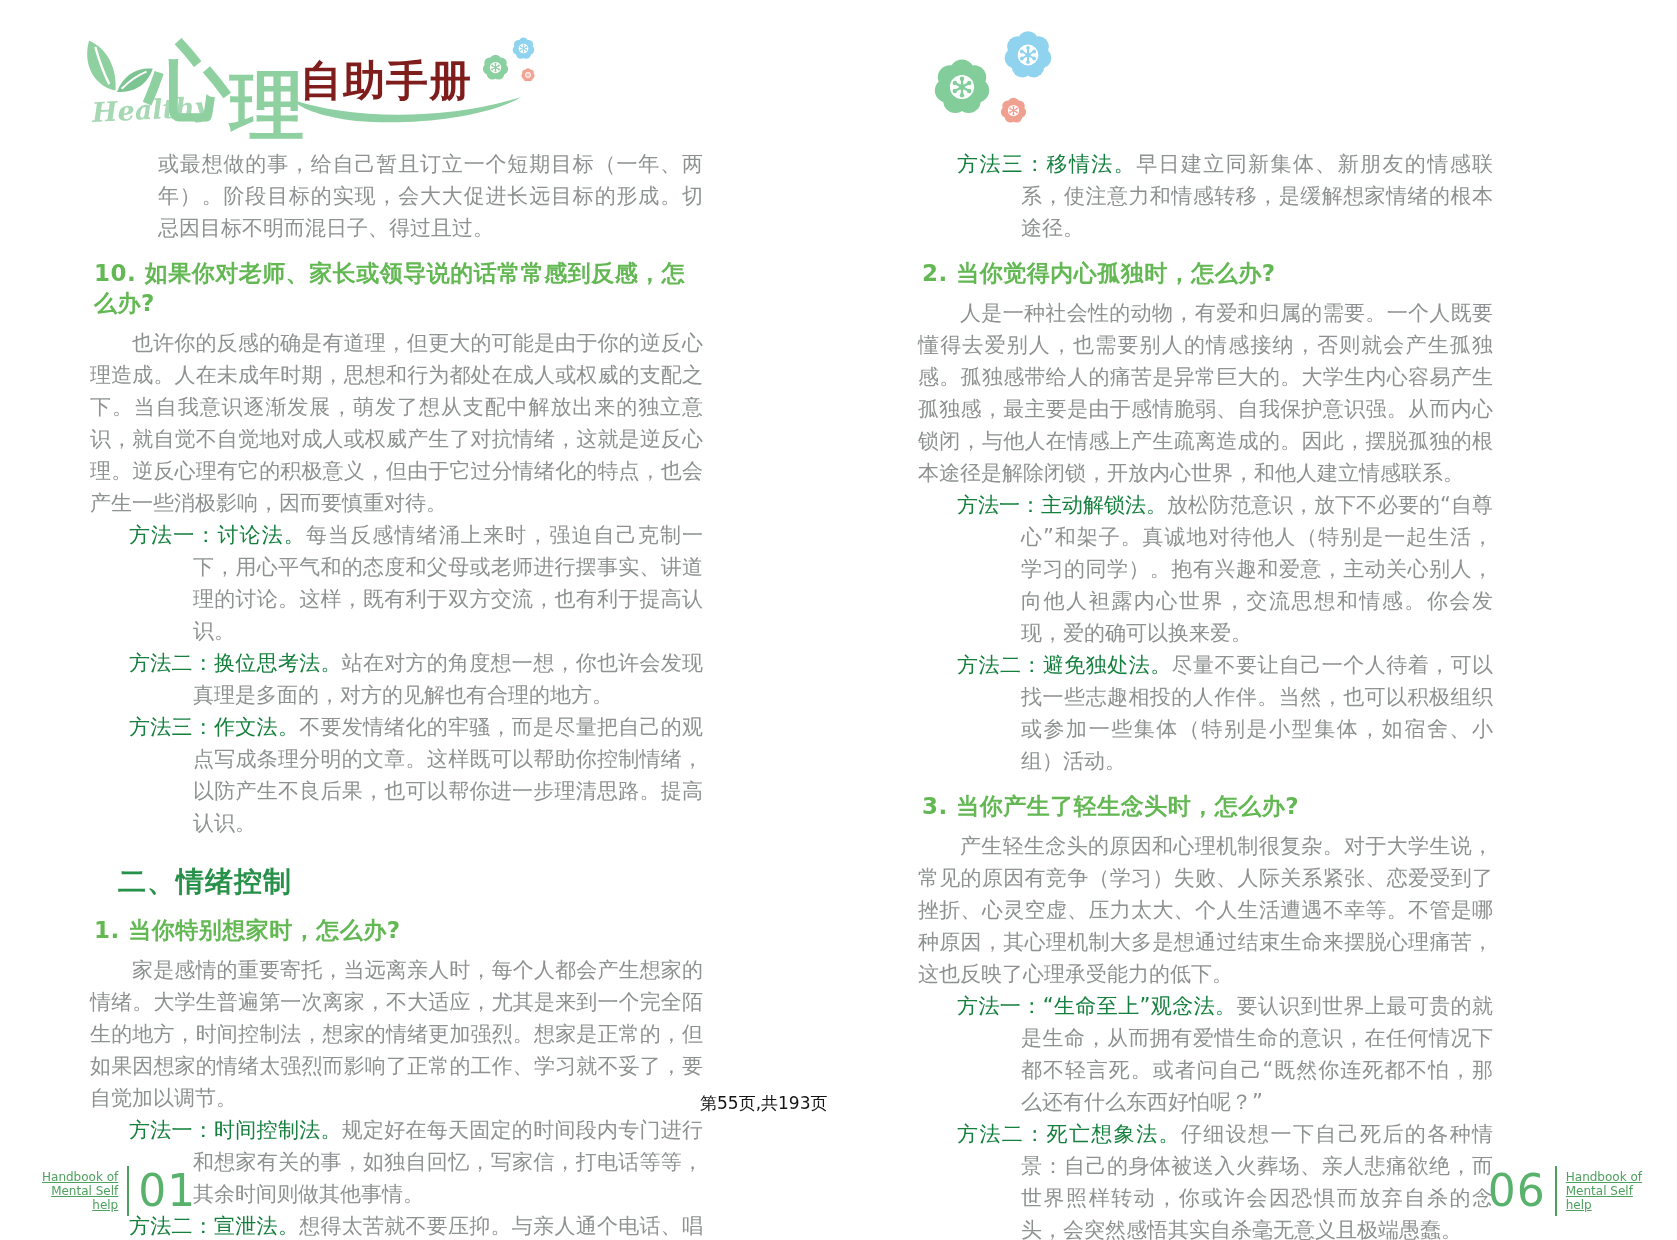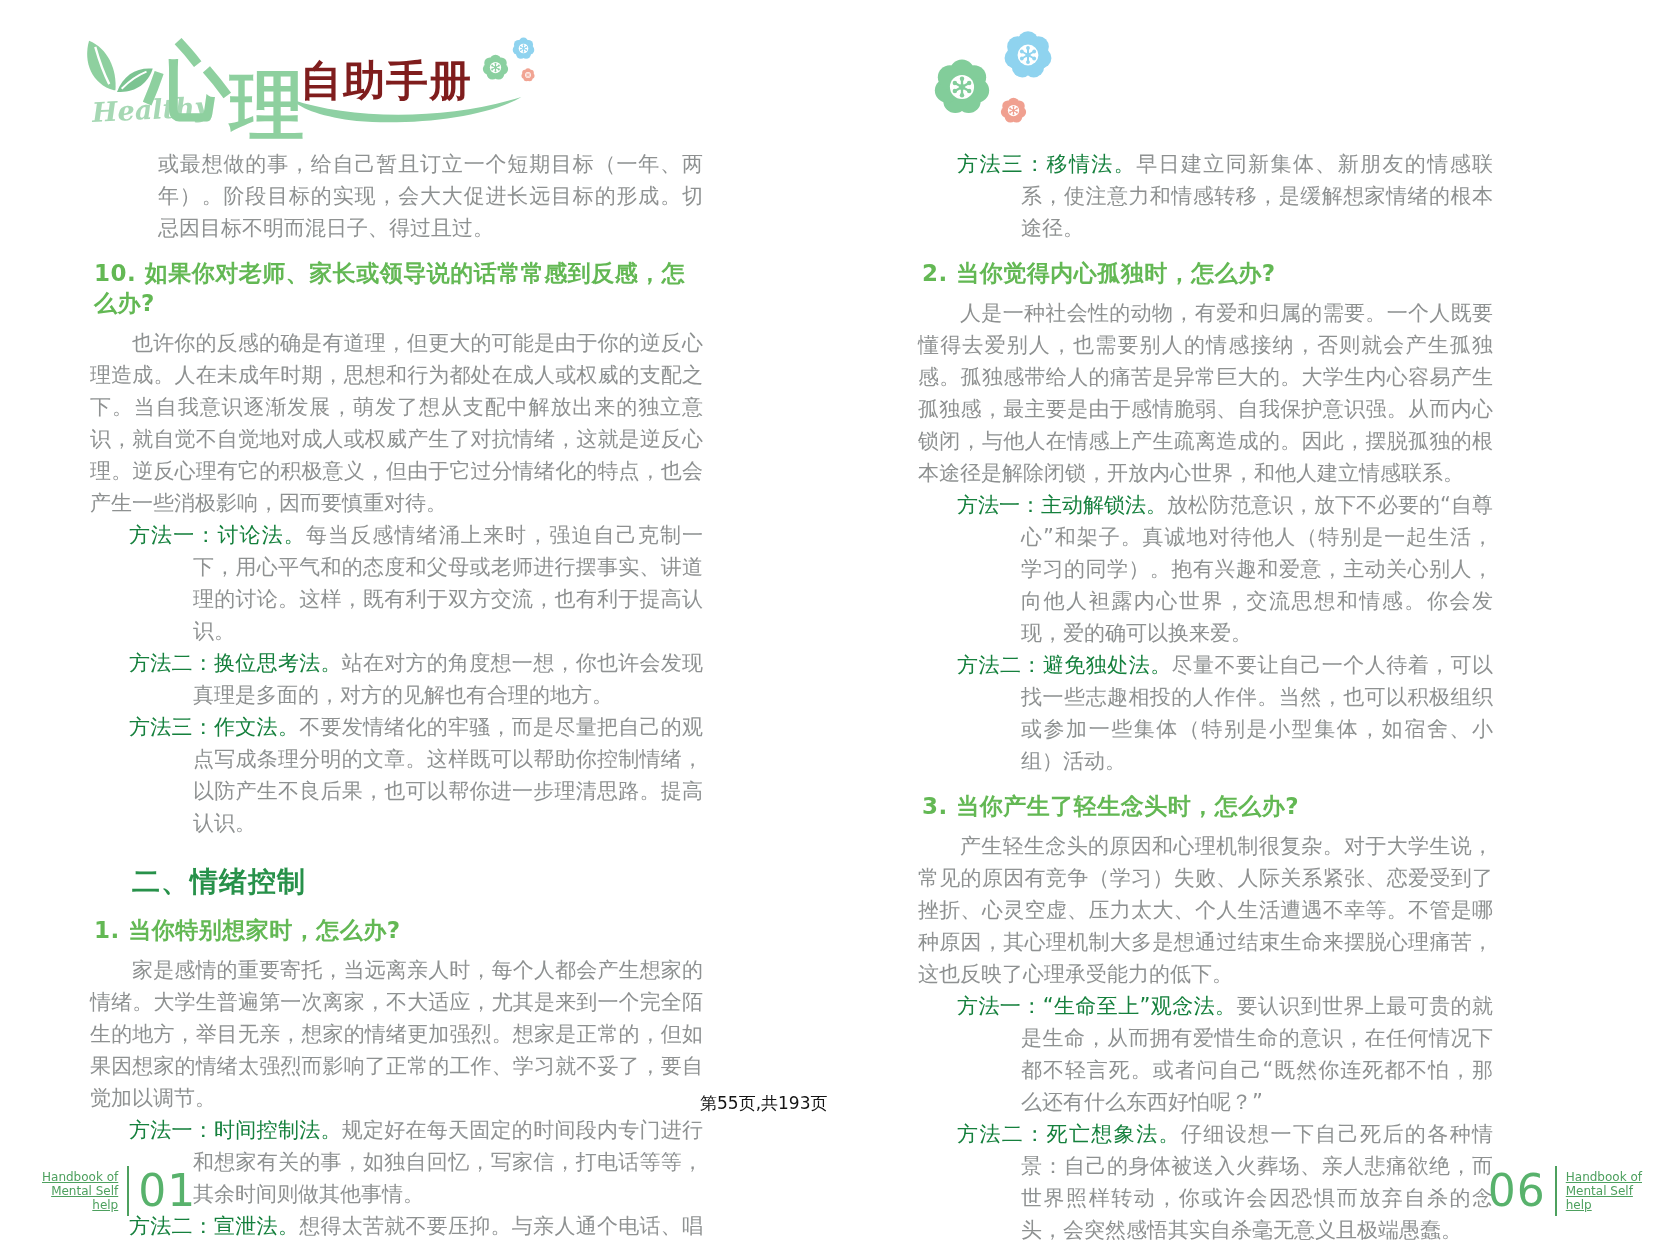--- a/index.html
+++ b/index.html
@@ -28,21 +28,21 @@
   
   .col { position:absolute; top:148px; }
   .col-left  { left:90px;  width:613px; }
   .col-right { left:918px; width:575px; }
   .body-text { font-size:21px; line-height:32px; color:#8e9191; text-align:justify; }
   .cont-para { margin-left:68px; }
   .para { text-indent:42px; }
   .q-heading { color:#63b854; font-size:23px; font-weight:bold; line-height:30px;
                margin:14px 0 9px 4px; letter-spacing:0.5px; }
   .section-title { color:#27914a; font-size:28px; font-weight:bold; line-height:38px;
-                   margin:24px 0 14px 42px; letter-spacing:1px; }
+                   margin:24px 0 14px 28px; letter-spacing:1px; }
   .method { padding-left:103px; text-indent:-64px; }
   .m-green { color:#15803d; }
 
   
   .footer-left  { position:absolute; left:42px;  bottom:24px; display:flex; align-items:center; }
   .footer-right { position:absolute; right:35px; bottom:24px; display:flex; align-items:center;margin-left:48px; }
   .f-text { font-size:12px; line-height:14px; color:#4da05e;text-decoration:underline; }
   .f-text.right { text-align:right; }
   .f-bar { width:2px; height:50px; background:#4da05e; margin:0 9px; }
   .f-num { font-size:44px; color:#58b26c; letter-spacing:1px; }
@@ -124,21 +124,21 @@
     <h3 class="q-heading">10. 如果你对老师、家长或领导说的话常常感到反感，怎么办?</h3>
     <p class="body-text para">也许你的反感的确是有道理，但更大的可能是由于你的逆反心理造成。人在未成年时期，思想和行为都处在成人或权威的支配之下。当自我意识逐渐发展，萌发了想从支配中解放出来的独立意识，就自觉不自觉地对成人或权威产生了对抗情绪，这就是逆反心理。逆反心理有它的积极意义，但由于它过分情绪化的特点，也会产生一些消极影响，因而要慎重对待。</p>
 
     <div class="body-text method"><span class="m-green">方法一：</span><span class="m-green">讨论法。</span><span>每当反感情绪涌上来时，强迫自己克制一下，用心平气和的态度和父母或老师进行摆事实、讲道理的讨论。这样，既有利于双方交流，也有利于提高认识。</span></div>
     <div class="body-text method"><span class="m-green">方法二：</span><span class="m-green">换位思考法。</span><span>站在对方的角度想一想，你也许会发现真理是多面的，对方的见解也有合理的地方。</span></div>
     <div class="body-text method"><span class="m-green">方法三：</span><span class="m-green">作文法。</span><span>不要发情绪化的牢骚，而是尽量把自己的观点写成条理分明的文章。这样既可以帮助你控制情绪，以防产生不良后果，也可以帮你进一步理清思路。提高认识。</span></div>
 
     <h2 class="section-title">二、情绪控制</h2>
 
     <h3 class="q-heading">1. 当你特别想家时，怎么办?</h3>
-    <p class="body-text para">家是感情的重要寄托，当远离亲人时，每个人都会产生想家的情绪。大学生普遍第一次离家，不大适应，尤其是来到一个完全陌生的地方，举目无亲，想家的情绪更加强烈。想家是正常的，但如果因想家的情绪太强烈而影响了正常的工作、学习就不妥了，要自觉加以调节。</p>
+    <p class="body-text para">家是感情的重要寄托，当远离亲人时，每个人都会产生想家的情绪。大学生普遍第一次离家，不大适应，尤其是来到一个完全陌生的地方，时间控制法，想家的情绪更加强烈。想家是正常的，但如果因想家的情绪太强烈而影响了正常的工作、学习就不妥了，要自觉加以调节。</p>
 
     <div class="body-text method"><span class="m-green">方法一：</span><span class="m-green">时间控制法。</span><span>规定好在每天固定的时间段内专门进行和想家有关的事，如独自回忆，写家信，打电话等等，其余时间则做其他事情。</span></div>
     <div class="body-text method"><span class="m-green">方法二：</span><span class="m-green">宣泄法。</span><span>想得太苦就不要压抑。与亲人通个电话、唱唱思乡歌曲，做做运动、独自流眼泪或索性大哭一场等，都是宣泄思念之苦的有效渠道。</span></div>
   </div>
 
   <div class="col col-right">
     <div class="body-text method"><span class="m-green">方法三：</span><span class="m-green">移情法。</span><span>早日建立同新集体、新朋友的情感联系，使注意力和情感转移，是缓解想家情绪的根本途径。</span></div>
 
     <h3 class="q-heading">2. 当你觉得内心孤独时，怎么办?</h3>
     <p class="body-text para">人是一种社会性的动物，有爱和归属的需要。一个人既要懂得去爱别人，也需要别人的情感接纳，否则就会产生孤独感。孤独感带给人的痛苦是异常巨大的。大学生内心容易产生孤独感，最主要是由于感情脆弱、自我保护意识强。从而内心锁闭，与他人在情感上产生疏离造成的。因此，摆脱孤独的根本途径是解除闭锁，开放内心世界，和他人建立情感联系。</p>

